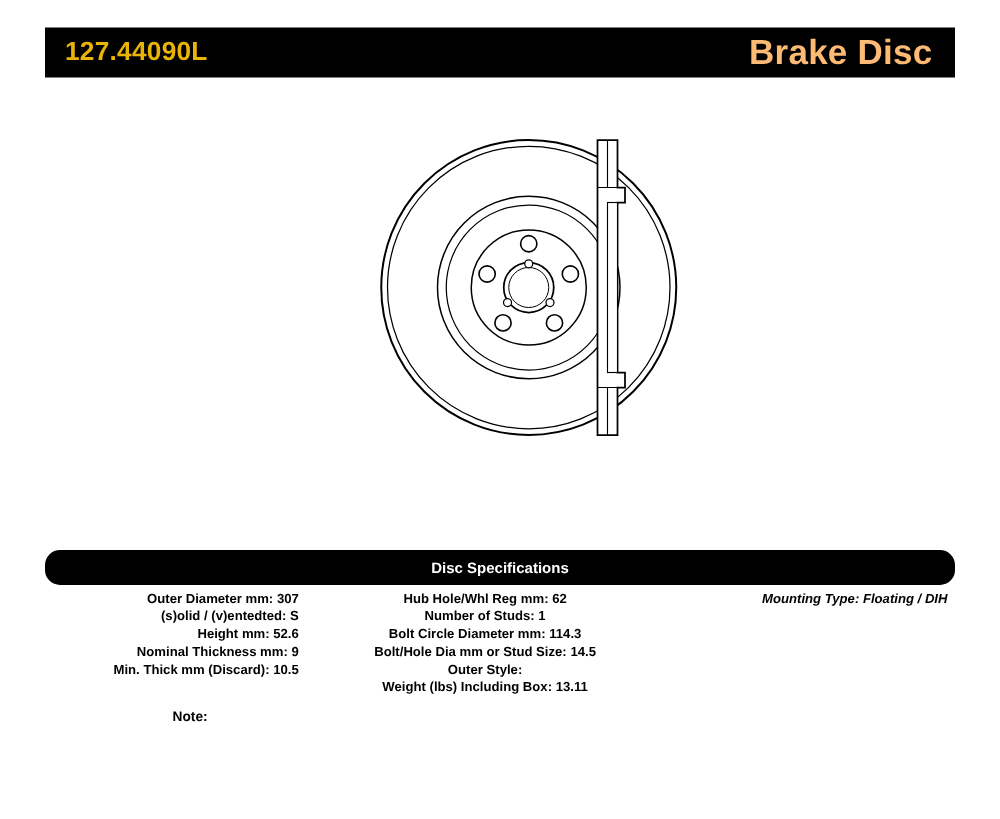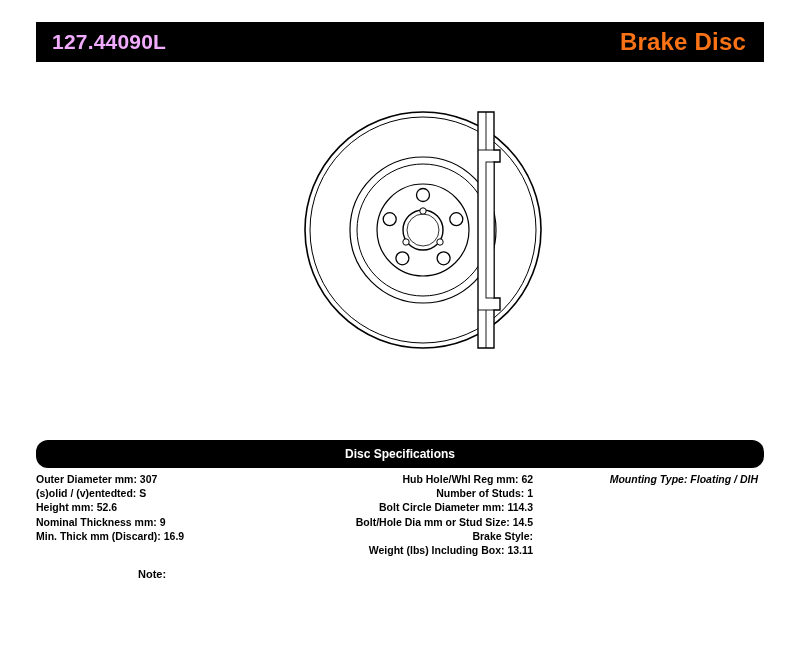--- a/index.html
+++ b/index.html
@@ -24,30 +24,30 @@
     width: 728px;
     height: 40px;
     background: #000000;
     display: flex;
     align-items: center;
     justify-content: space-between;
     box-sizing: border-box;
     padding: 0 18px 0 16px;
   }
   .part-number {
-    color: #f0abfc;
+    color: #eab308;
     font-size: 21px;
     font-weight: bold;
     letter-spacing: 0.2px;
     white-space: nowrap;
     text-align: center;
   }
   .product-type {
-    color: #f97316;
-    font-size: 24px;
+    color: #fdba74;
+    font-size: 28px;
     font-weight: bold;
     letter-spacing: 0.2px;
     white-space: nowrap;
   }
 
   
   .image-region {
     position: absolute;
     left: 36px;
     top: 80px;
@@ -94,26 +94,26 @@
     display: flex;
     align-items: flex-start;
   }
   .spec-col {
     font-size: 10.5px;
     font-weight: bold;
     line-height: 14.2px;
   }
   .spec-col-1 {
     width: 210px;
-    text-align: left;
+    text-align: right;
     padding-right: 4px;
   }
   .spec-col-2 {
     width: 300px;
-    text-align: right;
+    text-align: center;
     padding-right: 18px;
   }
   .spec-col-3 {
     width: 214px;
     text-align: right;
     padding-right: 6px;
     font-style: italic;
   }
   .spec-line {
     white-space: nowrap;
@@ -190,29 +190,29 @@
   <span>Disc Specifications</span>
 </div>
 
 <div class="spec-columns">
 
   <div class="spec-col spec-col-1">
     <div class="spec-line">Outer Diameter mm: 307</div>
     <div class="spec-line">(s)olid / (v)entedted: S</div>
     <div class="spec-line">Height mm: 52.6</div>
     <div class="spec-line">Nominal Thickness mm: 9</div>
-    <div class="spec-line">Min. Thick mm (Discard): 16.9</div>
+    <div class="spec-line">Min. Thick mm (Discard): 10.5</div>
   </div>
 
   <div class="spec-col spec-col-2">
     <div class="spec-line">Hub Hole/Whl Reg mm: 62</div>
     <div class="spec-line">Number of Studs: 1</div>
     <div class="spec-line">Bolt Circle Diameter mm: 114.3</div>
     <div class="spec-line">Bolt/Hole Dia mm or Stud Size: 14.5</div>
-    <div class="spec-line">Brake Style:</div>
+    <div class="spec-line">Outer Style:</div>
     <div class="spec-line">Weight (lbs) Including Box: 13.11</div>
   </div>
 
   <div class="spec-col spec-col-3">
     <div class="spec-line">Mounting Type: Floating / DIH</div>
   </div>
 
 </div>
 
 <div class="note-row">

